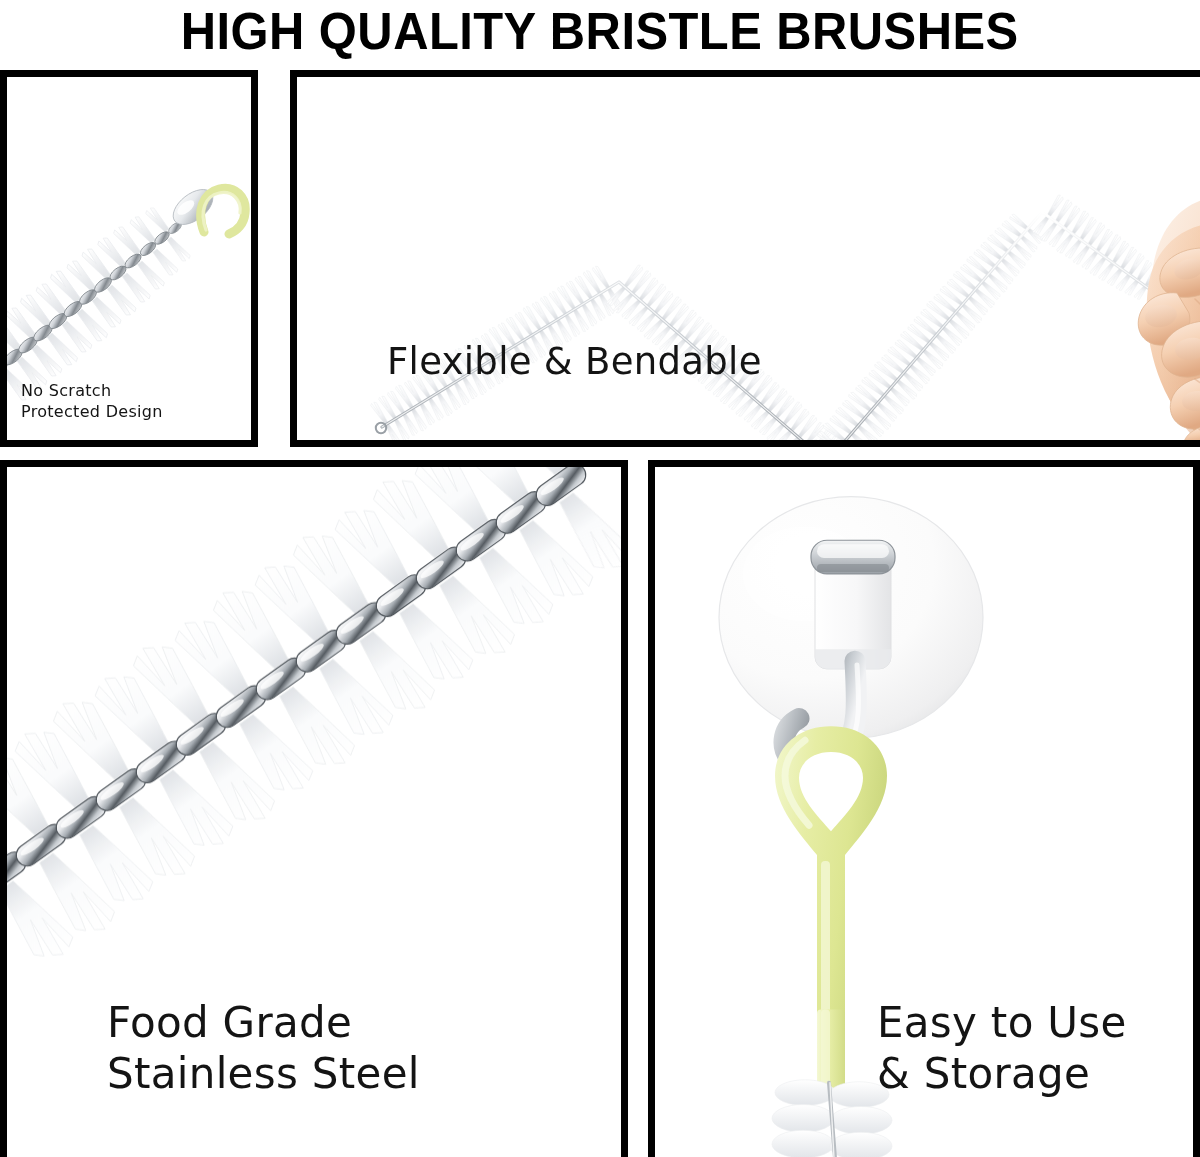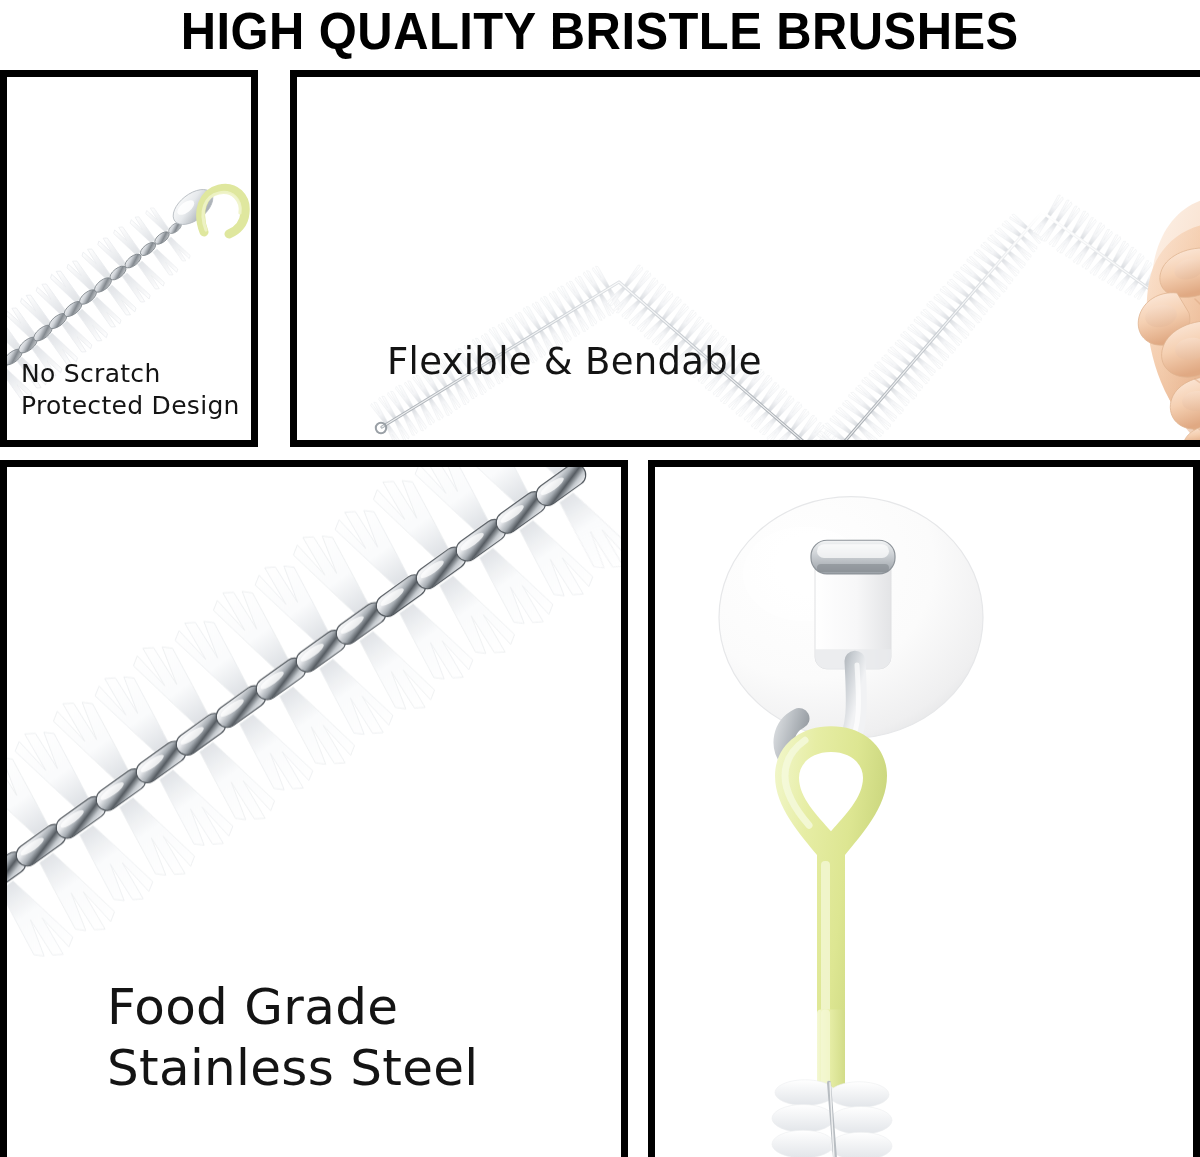--- a/index.html
+++ b/index.html
@@ -84,30 +84,30 @@
   }
   #panel-easy-use {
     left: 648px; top: 460px;
     width: 552px; height: 697px;
     border-bottom: none;
   }
 
   
   #cap-no-scratch {
     left: 14px; bottom: 18px;
-    font-size: 25px;
+    font-size: 16px;
     line-height: 1.28;
   }
   #cap-flexible {
     left: 90px; bottom: 56px;
     font-size: 37px;
   }
   #cap-food-grade {
     left: 100px; bottom: 58px;
-    font-size: 50px;
+    font-size: 42px;
     line-height: 1.22;
   }
   #cap-easy-use {
     left: 222px; bottom: 58px;
     font-size: 42px;
     line-height: 1.22;
   }
 
   
   .art {
@@ -1317,16 +1317,18 @@
               <ellipse cx="-28" cy="56" rx="31" ry="14" fill="url(#p4bri4)" stroke="#eceef0" stroke-width="0.6"></ellipse>
               <ellipse cx="30" cy="58" rx="31" ry="14" fill="url(#p4bri4)" stroke="#eceef0" stroke-width="0.6"></ellipse>
 
               <path d="M-2,-6 L4,70" stroke="#b8bdc2" stroke-width="4" stroke-linecap="round"></path>
               <path d="M-1,-6 L3,70" stroke="#ffffff" stroke-width="1.4" stroke-linecap="round" opacity="0.8"></path>
             </g>
           </g>
         </svg>
       </div>
 
+      <div class="caption" id="cap-easy-use">Easy to Use
+&amp; Storage</div>
     </div>
   </div>
 
 </div>
 
 </body></html>

